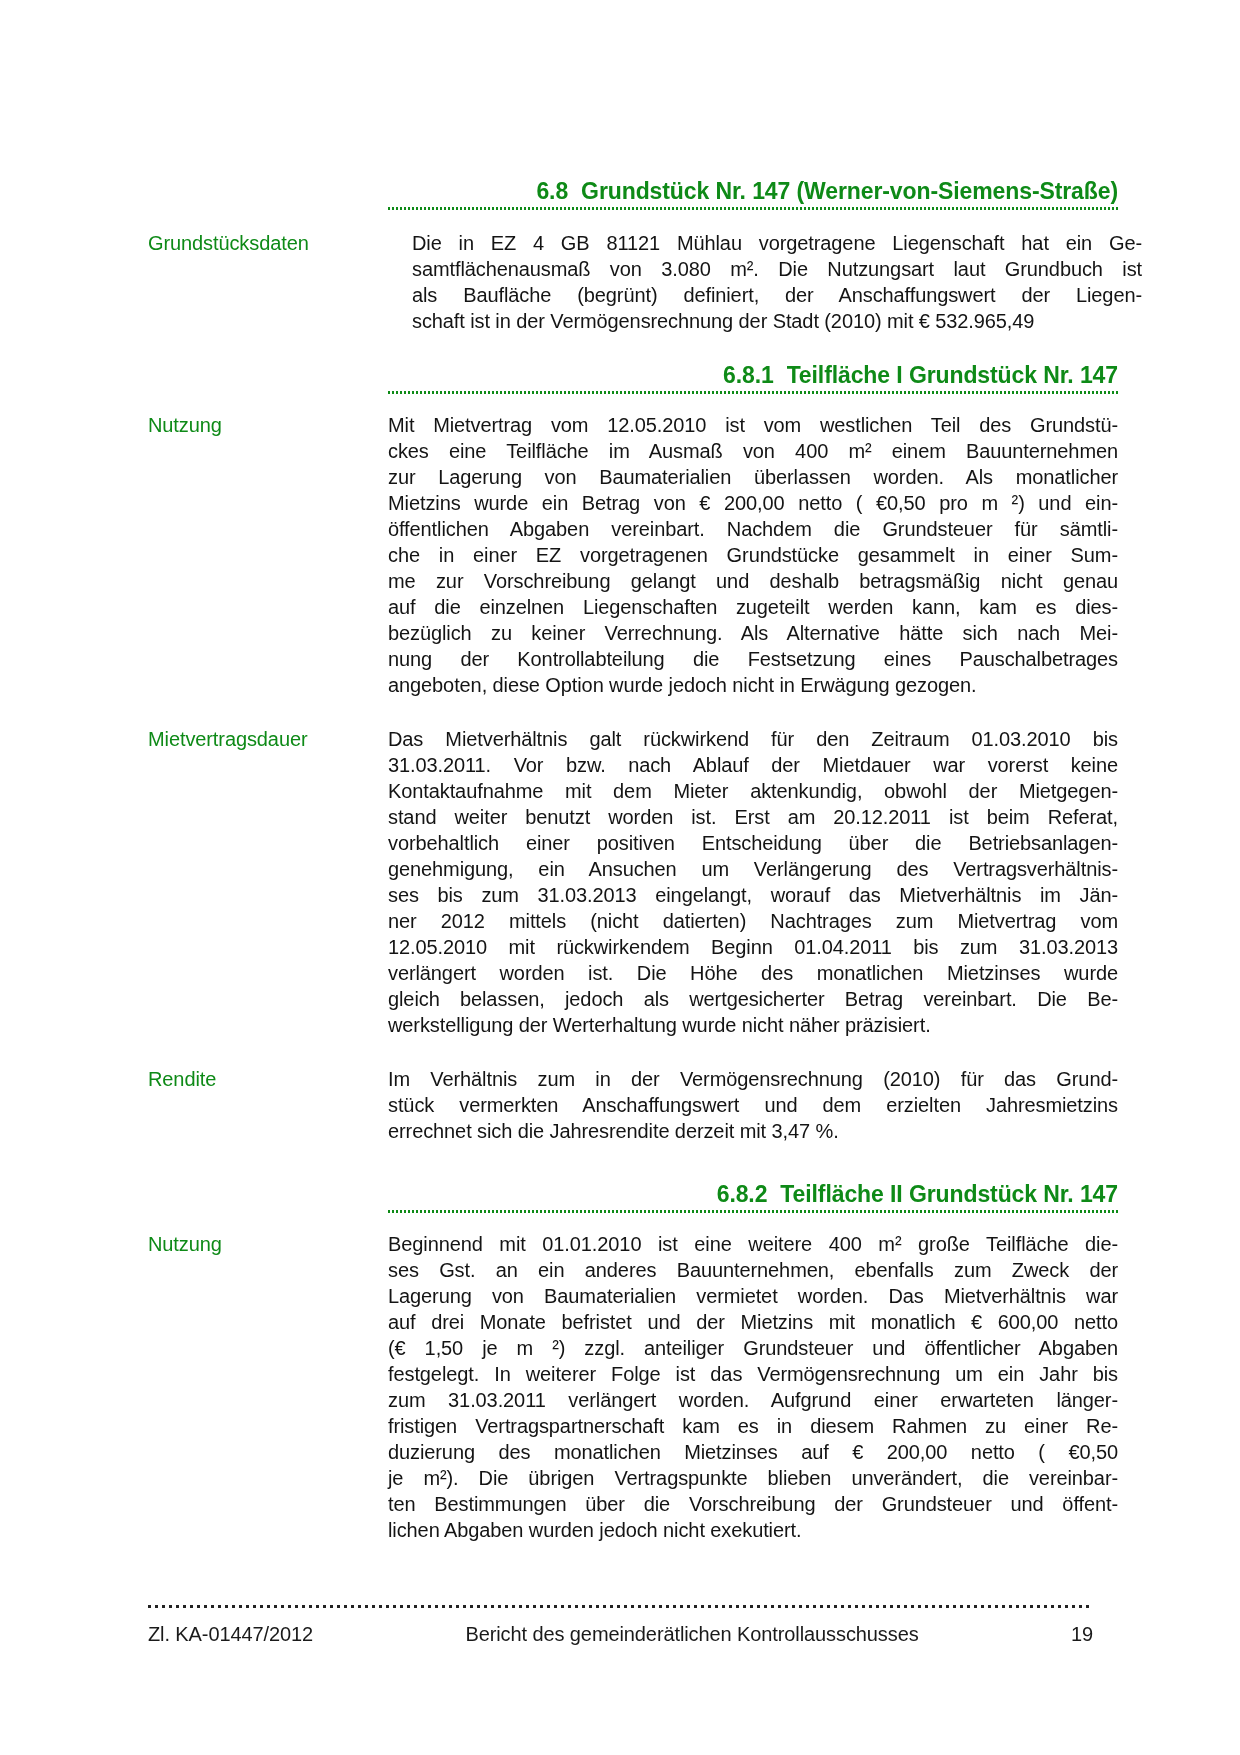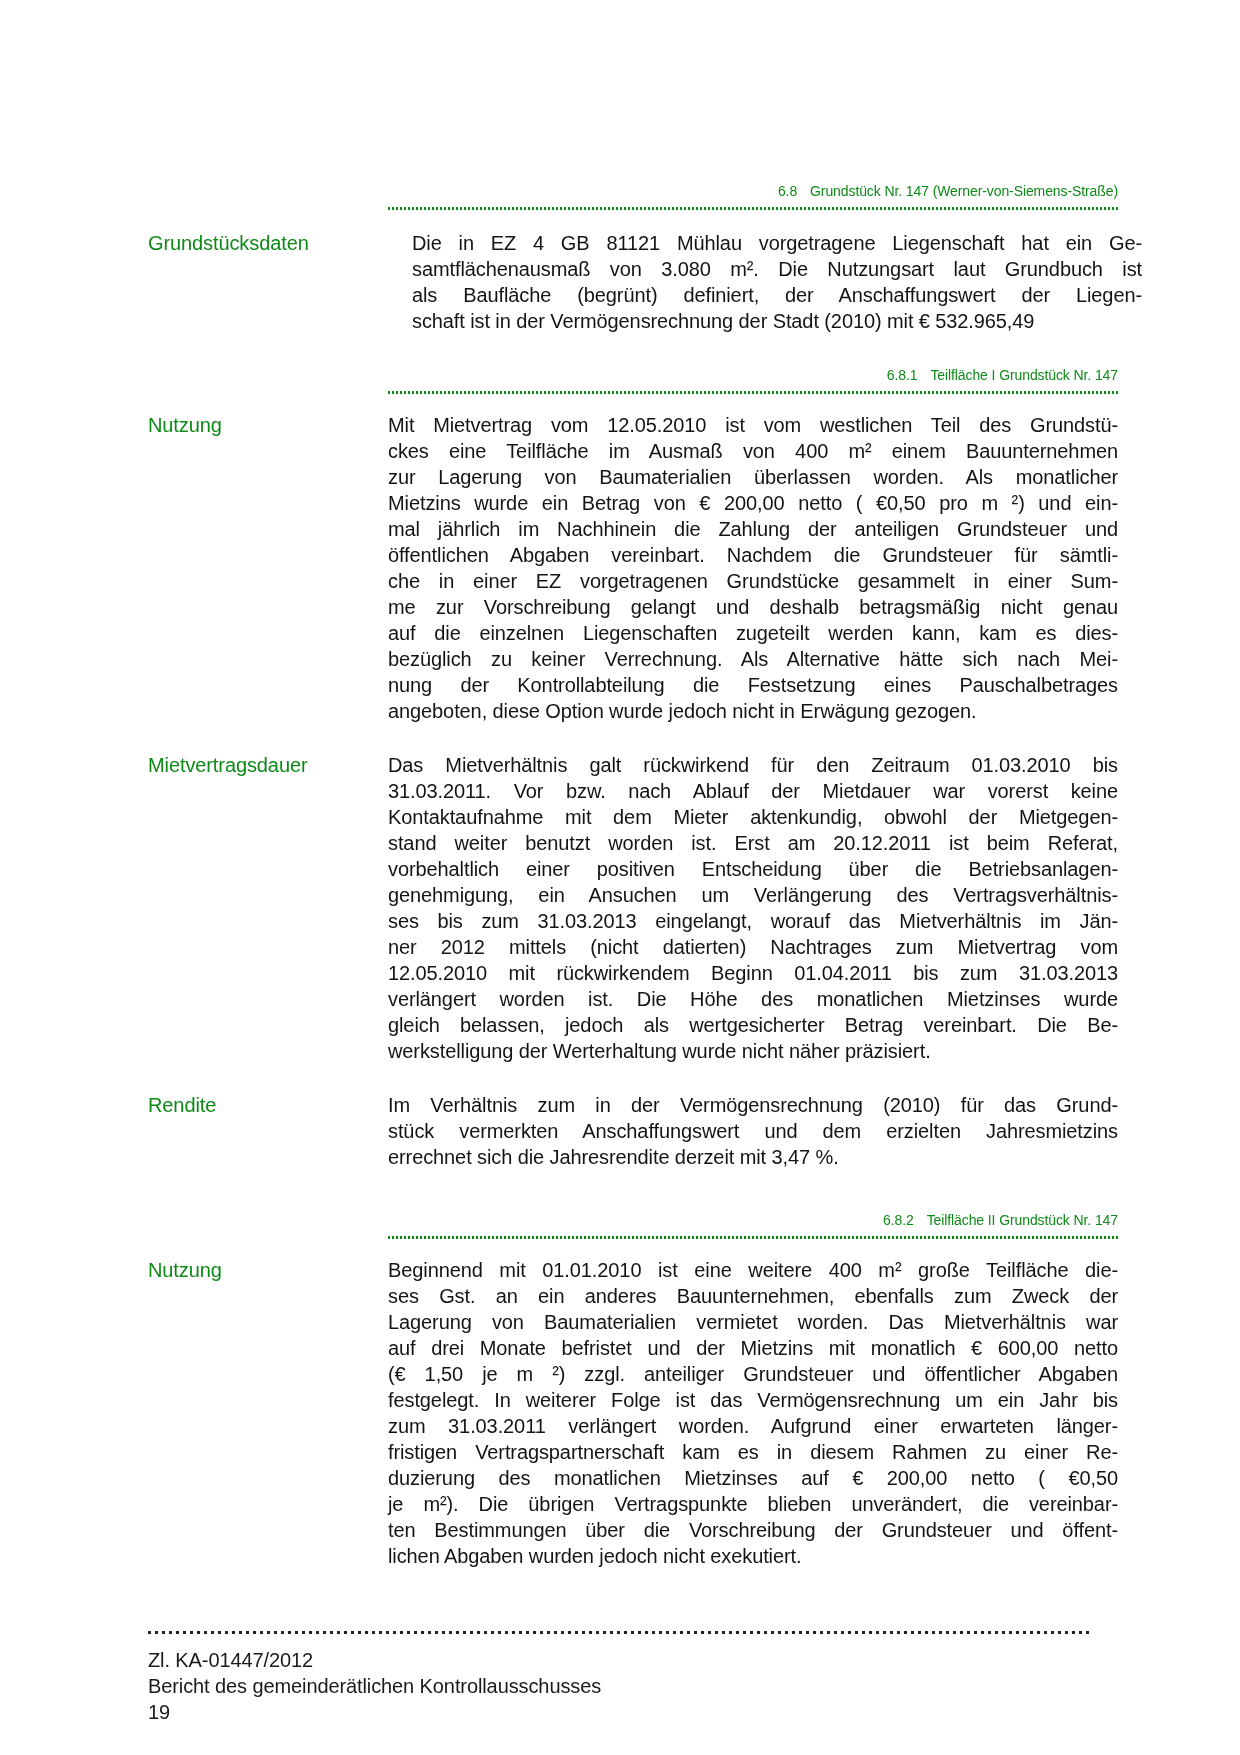--- a/index.html
+++ b/index.html
@@ -20,23 +20,23 @@
   .content {
     padding-left: 148px;
   }
   
   .heading-row {
     margin-left: 240px;
     width: 730px;
   }
   .heading {
     text-align: right;
-    font-size: 14px;
-    line-height: 26px;
-    font-weight: 400;
+    font-size: 23px;
+    line-height: 26px;
+    font-weight: 700;
     color: var(--accent-green, #0e8a17);
   }
   .heading .num { margin-right: 13px; }
   .dotline-green {
     height: 3px;
     margin-top: 3px;
     background-image: repeating-linear-gradient(to right, var(--accent-green, #0e8a17) 0 2px, transparent 2px 4px);
   }
   
   .block-row { display: flex; }
@@ -79,21 +79,20 @@
     background-image: repeating-linear-gradient(to right, #222222 0 3px, transparent 3px 7px);
   }
   .footer-row {
     display: flex;
     justify-content: space-between;
     align-items: baseline;
     margin-top: 13px;
     font-size: 20px;
     line-height: 26px;
     color: #1a1a1a;
-    flex-direction: column;
   }
   .footer-center { text-align: center; }
   .footer-right  { text-align: right; }
 </style>
 </head>
 <body>
 
 <div class="page">
   <div class="content">
 
@@ -122,21 +121,20 @@
         </div>
         <div class="dotline-green"></div>
       </div>
       <div class="block-row">
         <div class="block-label">Nutzung</div>
         <div class="para">
             <div class="line">Mit Mietvertrag vom 12.05.2010 ist vom westlichen Teil des Grundstü-</div>
             <div class="line">ckes eine Teilfläche im Ausmaß von 400 m² einem Bauunternehmen</div>
             <div class="line">zur Lagerung von Baumaterialien überlassen worden. Als monatlicher</div>
             <div class="line">Mietzins wurde ein Betrag von € 200,00 netto ( €0,50 pro m ²) und ein-</div>
-            <div class="line">mal jährlich im Nachhinein die Zahlung der anteiligen Grundsteuer und</div>
             <div class="line">öffentlichen Abgaben vereinbart. Nachdem die Grundsteuer für sämtli-</div>
             <div class="line">che in einer EZ vorgetragenen Grundstücke gesammelt in einer Sum-</div>
             <div class="line">me zur Vorschreibung gelangt und deshalb betragsmäßig nicht genau</div>
             <div class="line">auf die einzelnen Liegenschaften zugeteilt werden kann, kam es dies-</div>
             <div class="line">bezüglich zu keiner Verrechnung. Als Alternative hätte sich nach Mei-</div>
             <div class="line">nung der Kontrollabteilung die Festsetzung eines Pauschalbetrages</div>
             <div class="line">angeboten, diese Option wurde jedoch nicht in Erwägung gezogen.</div>
           </div>
       </div>
       <div class="block-row">

